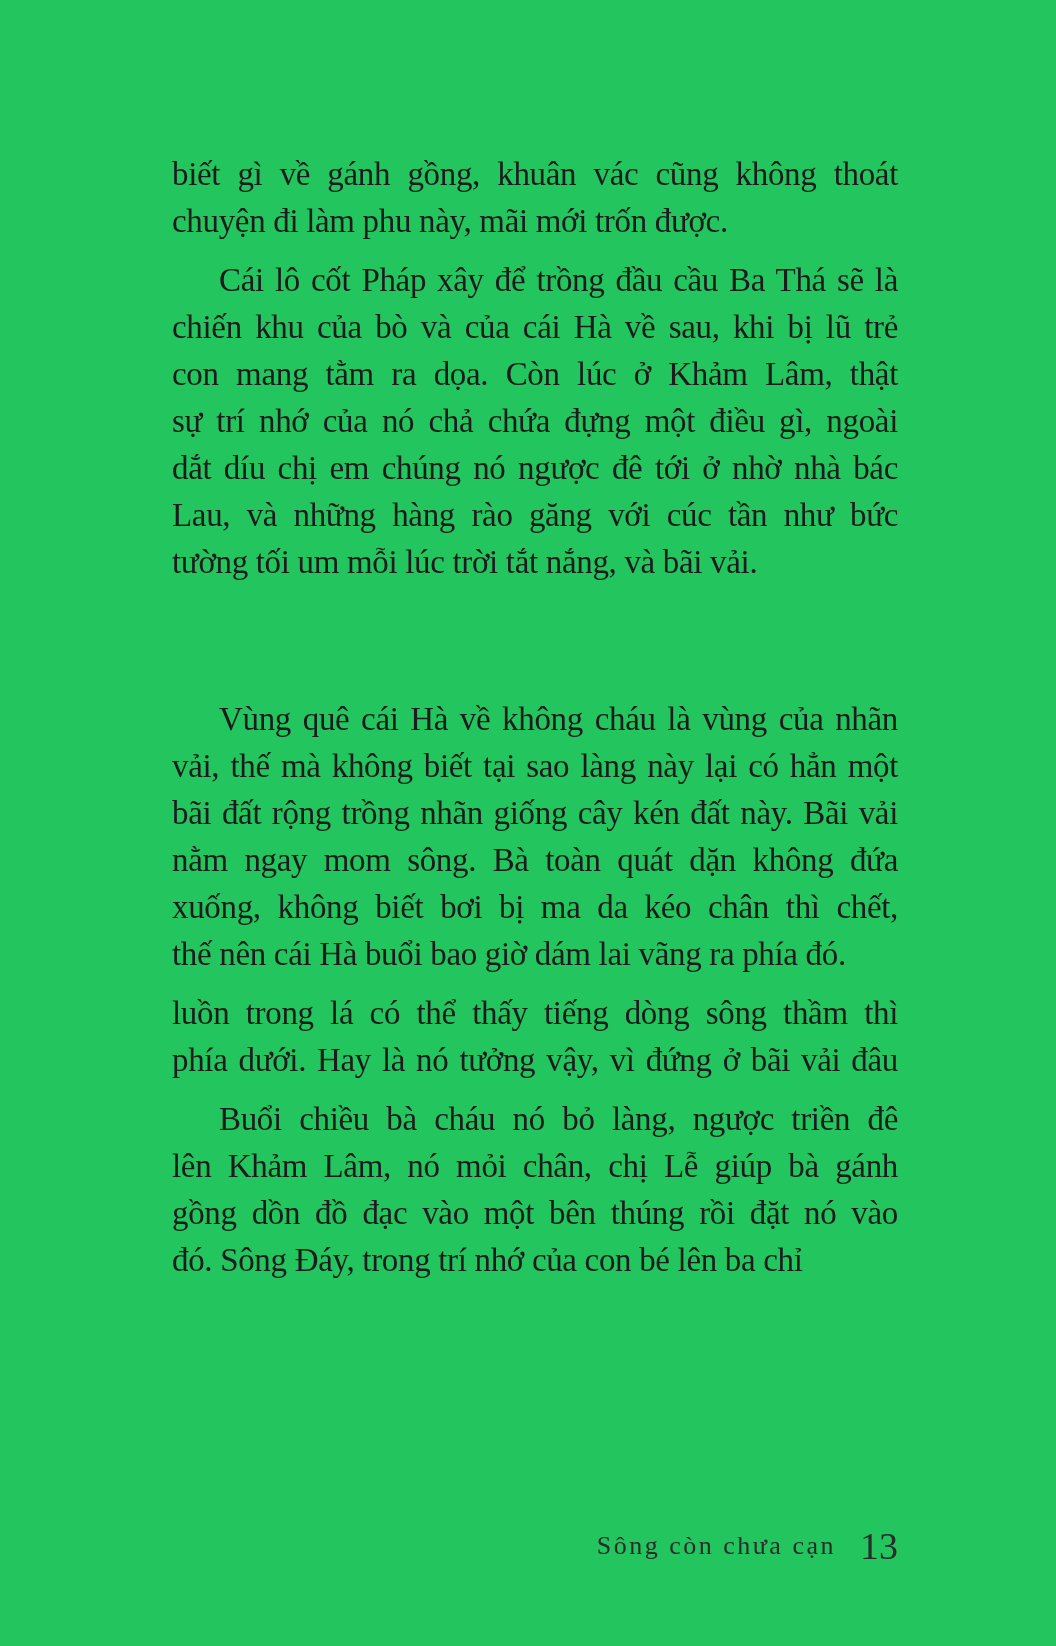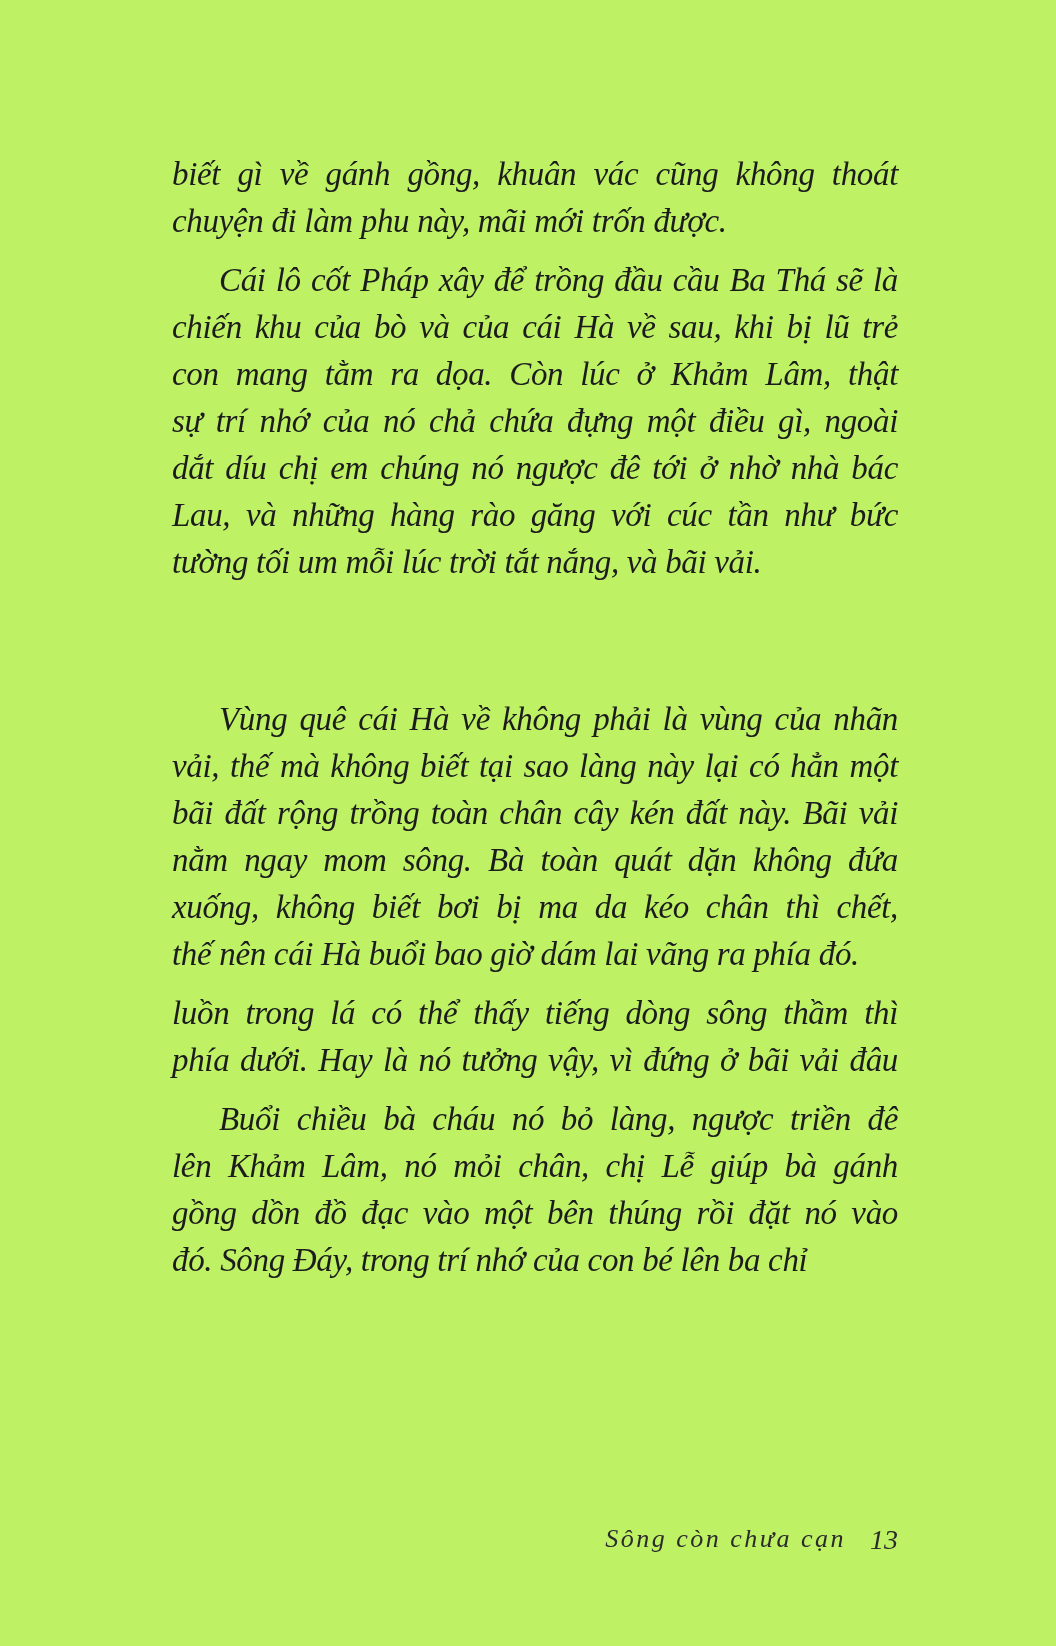--- a/index.html
+++ b/index.html
@@ -10,22 +10,21 @@
     width: 1056px;
     height: 1646px;
     position: relative;
     background: #ffffff;
     overflow: hidden;
     font-family: "Liberation Serif", "DejaVu Serif", serif;
   }
   .page {
     position: absolute;
     inset: 0;
-    background: #bef264;
-    font-style: italic;
+    background: #22c55e;
   }
   .page-body {
     position: absolute;
     left: 172px;
     top: 151px;
     width: 726px;
     color: #1c1c1c;
     font-size: 33px;
     line-height: 47px;
     letter-spacing: -0.01em;
@@ -46,30 +45,30 @@
     text-align-last: justify;
   }
   .ln.indent {
     padding-left: 47px;
   }
   .footer {
     position: absolute;
     top: 1524px;
     right: 158px;
     display: flex;
-    align-items: flex-start;
+    align-items: center;
     gap: 24px;
     color: #2b2b2b;
   }
   .footer .book-title {
     font-size: 26px;
     letter-spacing: 2.5px;
   }
   .footer .page-number {
-    font-size: 28px;
+    font-size: 38px;
     letter-spacing: 0;
   }
 </style>
 </head>
 <body>
 
 <div class="page">
 
   <main class="page-body">
       <div class="para">
@@ -79,23 +78,23 @@
       <div class="para">
         <div class="ln just indent">Cái lô cốt Pháp xây để trồng đầu cầu Ba Thá sẽ là</div>
         <div class="ln just">chiến khu của bò và của cái Hà về sau, khi bị lũ trẻ</div>
         <div class="ln just">con mang tằm ra dọa. Còn lúc ở Khảm Lâm, thật</div>
         <div class="ln just">sự trí nhớ của nó chả chứa đựng một điều gì, ngoài</div>
         <div class="ln just">dắt díu chị em chúng nó ngược đê tới ở nhờ nhà bác</div>
         <div class="ln just">Lau, và những hàng rào găng với cúc tần như bức</div>
         <div class="ln">tường tối um mỗi lúc trời tắt nắng, và bãi vải.</div>
       </div>
       <div class="para section-break">
-        <div class="ln just indent">Vùng quê cái Hà về không phải là vùng của nhãn</div>
+        <div class="ln just indent">Vùng quê cái Hà về không cháu là vùng của nhãn</div>
         <div class="ln just">vải, thế mà không biết tại sao làng này lại có hẳn một</div>
-        <div class="ln just">bãi đất rộng trồng toàn chân cây kén đất này. Bãi vải</div>
+        <div class="ln just">bãi đất rộng trồng nhãn giống cây kén đất này. Bãi vải</div>
         <div class="ln just">nằm ngay mom sông. Bà toàn quát dặn không đứa</div>
         <div class="ln just">xuống, không biết bơi bị ma da kéo chân thì chết,</div>
         <div class="ln">thế nên cái Hà buổi bao giờ dám lai vãng ra phía đó.</div>
       </div>
       <div class="para">
         <div class="ln just">luồn trong lá có thể thấy tiếng dòng sông thầm thì</div>
         <div class="ln just">phía dưới. Hay là nó tưởng vậy, vì đứng ở bãi vải đâu</div>
       </div>
       <div class="para">
         <div class="ln just indent">Buổi chiều bà cháu nó bỏ làng, ngược triền đê</div>

